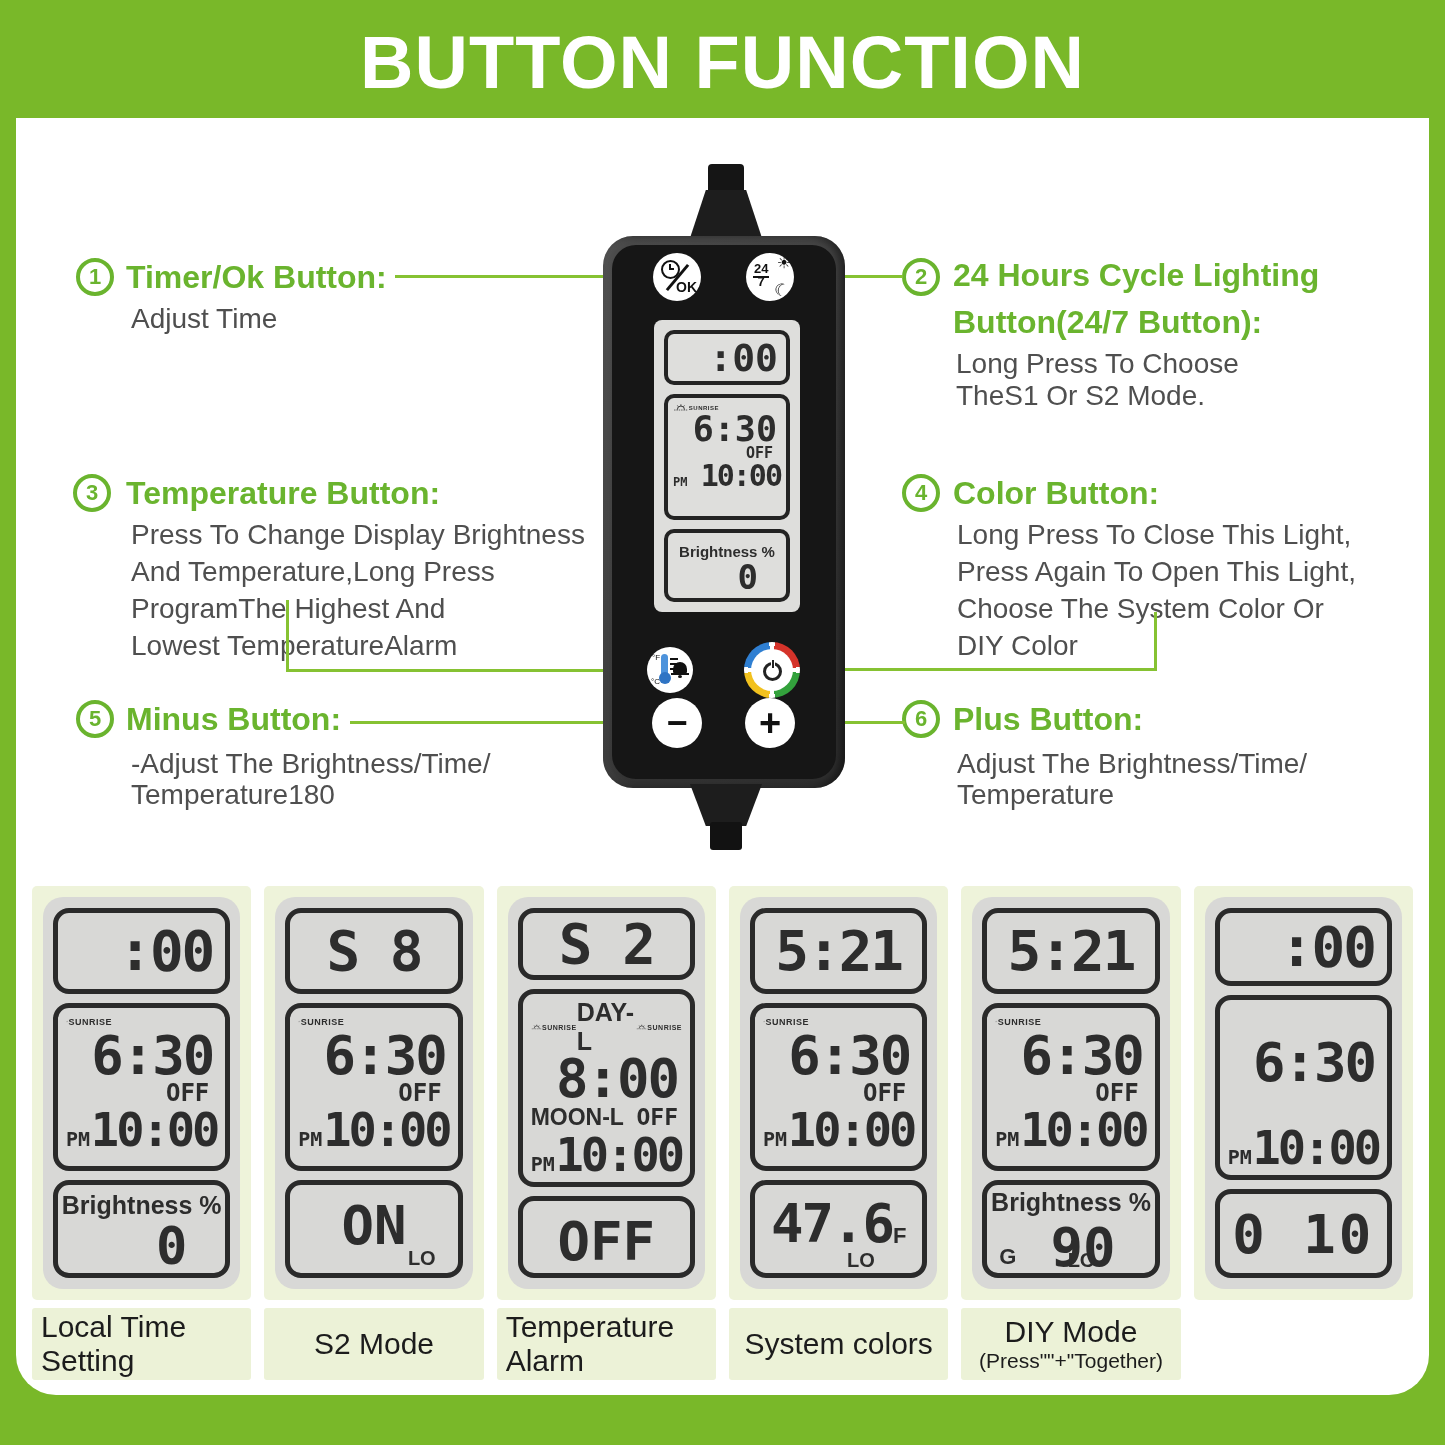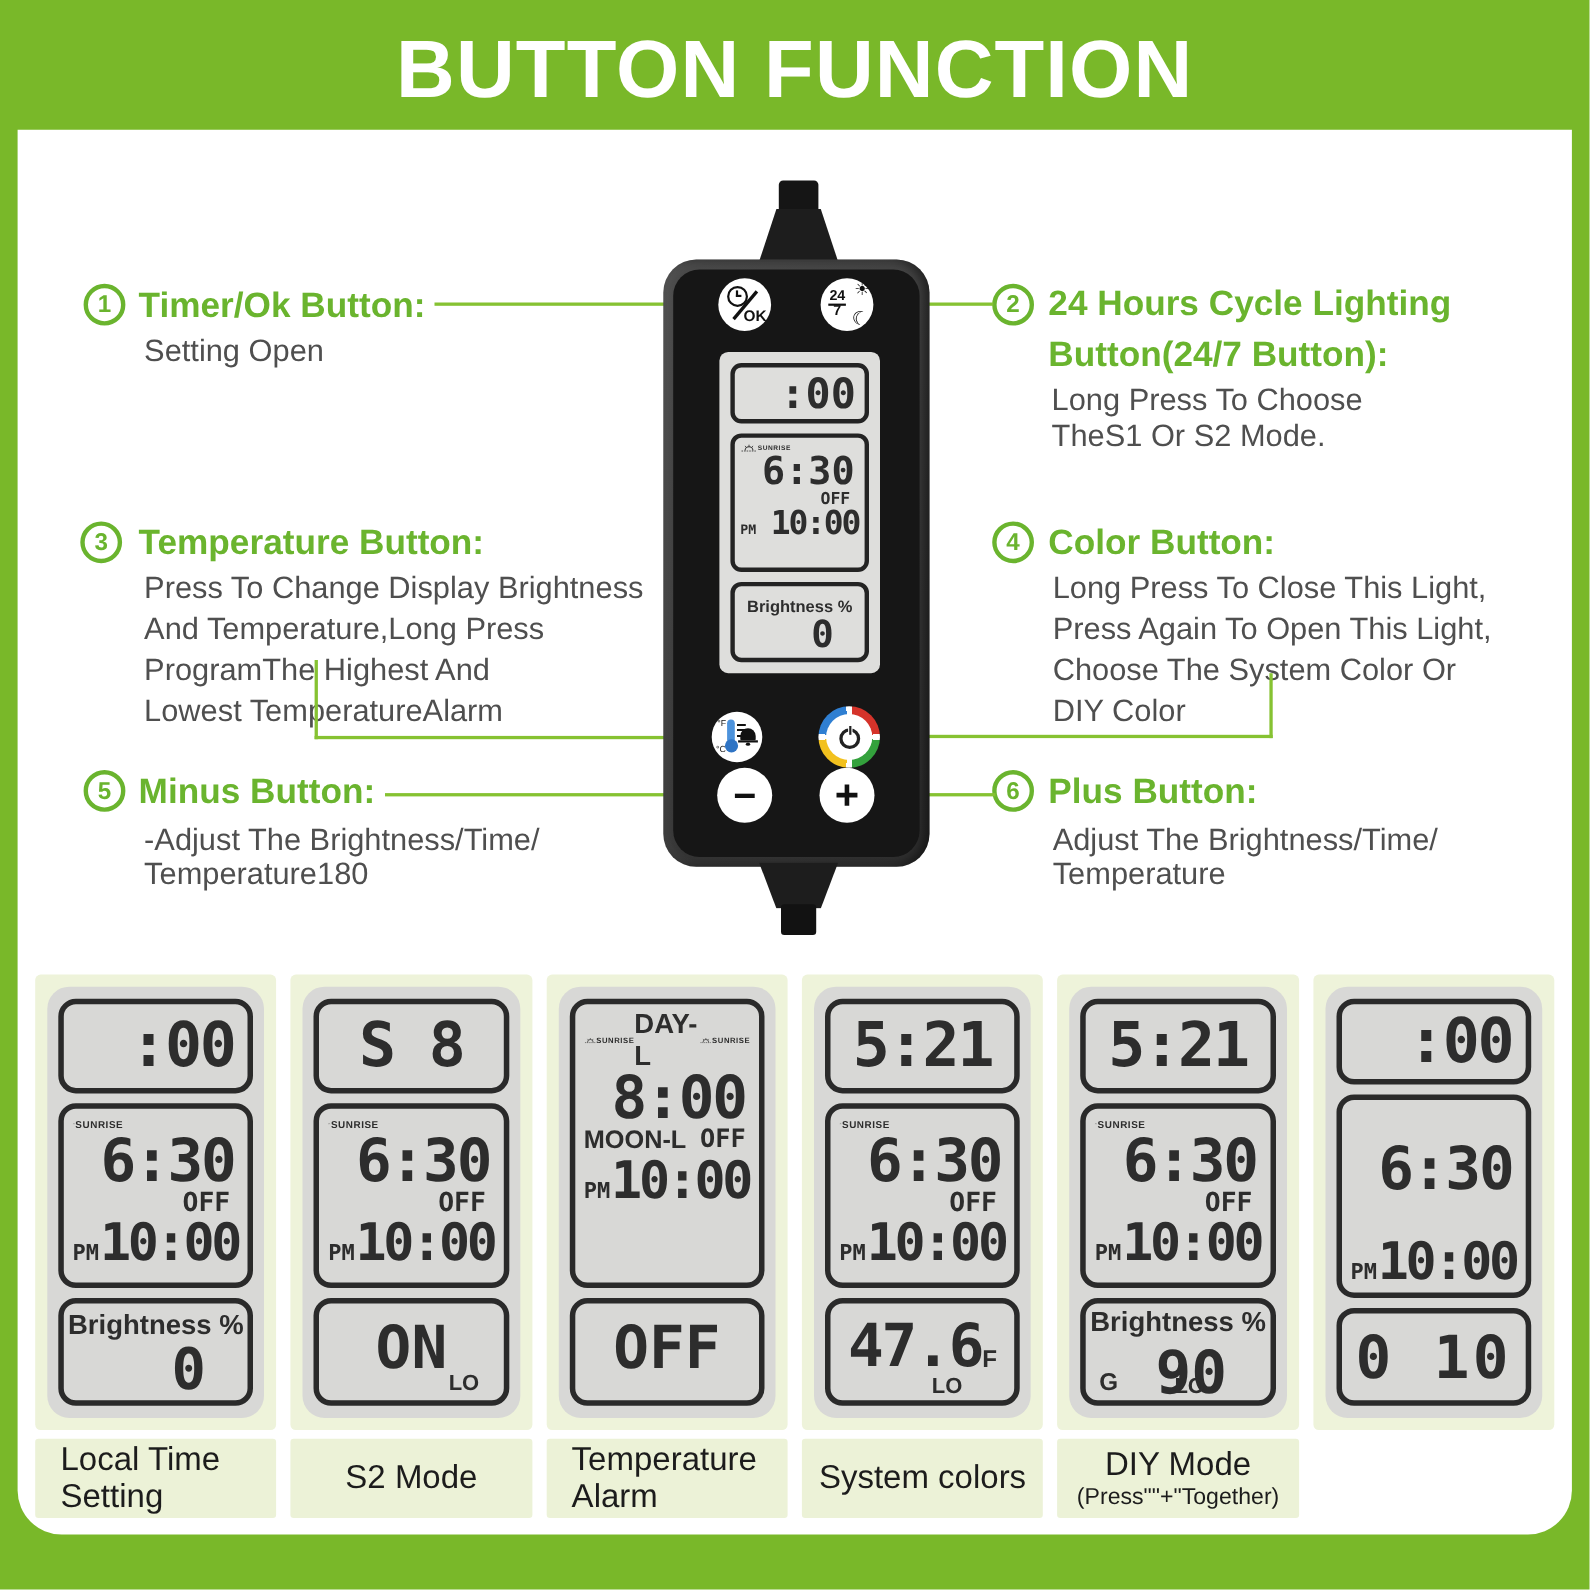--- a/index.html
+++ b/index.html
@@ -119,33 +119,33 @@
   .bval-c.shift{margin-top:4px;}
   .corner-lo{position:absolute;right:22px;bottom:3px;font-size:20px;font-family:"Liberation Sans",sans-serif;font-weight:bold;color:#2d2d2d;}
   .center-lo{position:absolute;left:55%;bottom:1px;font-size:20px;font-family:"Liberation Sans",sans-serif;font-weight:bold;color:#2d2d2d;}
   .corner-g{position:absolute;left:12px;bottom:3px;font-size:22px;font-family:"Liberation Sans",sans-serif;font-weight:bold;color:#2d2d2d;}
   .temp-row{display:flex;justify-content:center;align-items:flex-end;margin-top:12px;}
   .temp-row .seg{font-size:54px;letter-spacing:-2px;line-height:1;}
   .temp-unit{font-size:22px;font-family:"Liberation Sans",sans-serif;font-weight:bold;color:#2d2d2d;margin-bottom:2px;}
 
   .lcell{background:#ecf2d7;border-radius:3px;height:72px;display:flex;flex-direction:column;justify-content:center;
     font-size:30px;color:#1c1c1c;line-height:34px;text-align:center;}
-  .lcell.left{align-items:flex-start;padding-left:23px;text-align:left;}
+  .lcell.left{align-items:flex-start;padding-left:9px;text-align:left;}
   .lcell .sub{font-size:21px;line-height:24px;}
 </style>
 </head>
 <body>
 
 <div class="content"></div>
 
 <div class="page-title">BUTTON FUNCTION</div>
 
 <div class="numc" style="left:76px;top:258px;">1</div>
 <div class="ann-title" style="left:126px;top:254px;">Timer/Ok Button:</div>
-<div class="ann-body" style="left:131px;top:300px;">Setting Open</div>
+<div class="ann-body" style="left:131px;top:300px;">Adjust Time</div>
 
 <div class="numc" style="left:902px;top:258px;">2</div>
 <div class="ann-title" style="left:953px;top:252px;">24 Hours Cycle Lighting
 Button(24/7 Button):</div>
 <div class="ann-body mid" style="left:956px;top:348px;">Long Press To Choose
 TheS1 Or S2 Mode.</div>
 
 <div class="numc" style="left:73px;top:474px;">3</div>
 <div class="ann-title" style="left:126px;top:470px;">Temperature Button:</div>
 <div class="ann-body" style="left:131px;top:516px;">Press To Change Display Brightness
@@ -314,20 +314,23 @@
       </div>
       <div class="lbox box3">
         <div class="seg bval-c">ON</div>
         <div class="corner-lo">LO</div>
       </div>
     </div>
   </div>
 
   <div class="pcell">
     <div class="lcd">
+      <div class="lbox box1 center">
+          <span class="seg">S 2</span>
+        </div>
       <div class="lbox box2">
         <div class="hdr">
           <span class="sunrise-wrap">
             <svg viewBox="0 0 44 20" width="36" height="16">
               <line x1="22" y1="1" x2="22" y2="6" stroke="#2d2d2d" stroke-width="2.2"></line>
               <line x1="12" y1="4" x2="15" y2="8" stroke="#2d2d2d" stroke-width="2"></line>
               <line x1="32" y1="4" x2="29" y2="8" stroke="#2d2d2d" stroke-width="2"></line>
               <path d="M12 16 A10 10 0 0 1 32 16" fill="none" stroke="#2d2d2d" stroke-width="2.6"></path>
               <line x1="3" y1="17" x2="41" y2="17" stroke="#2d2d2d" stroke-width="2" stroke-dasharray="4 2.5"></line>
             </svg>

